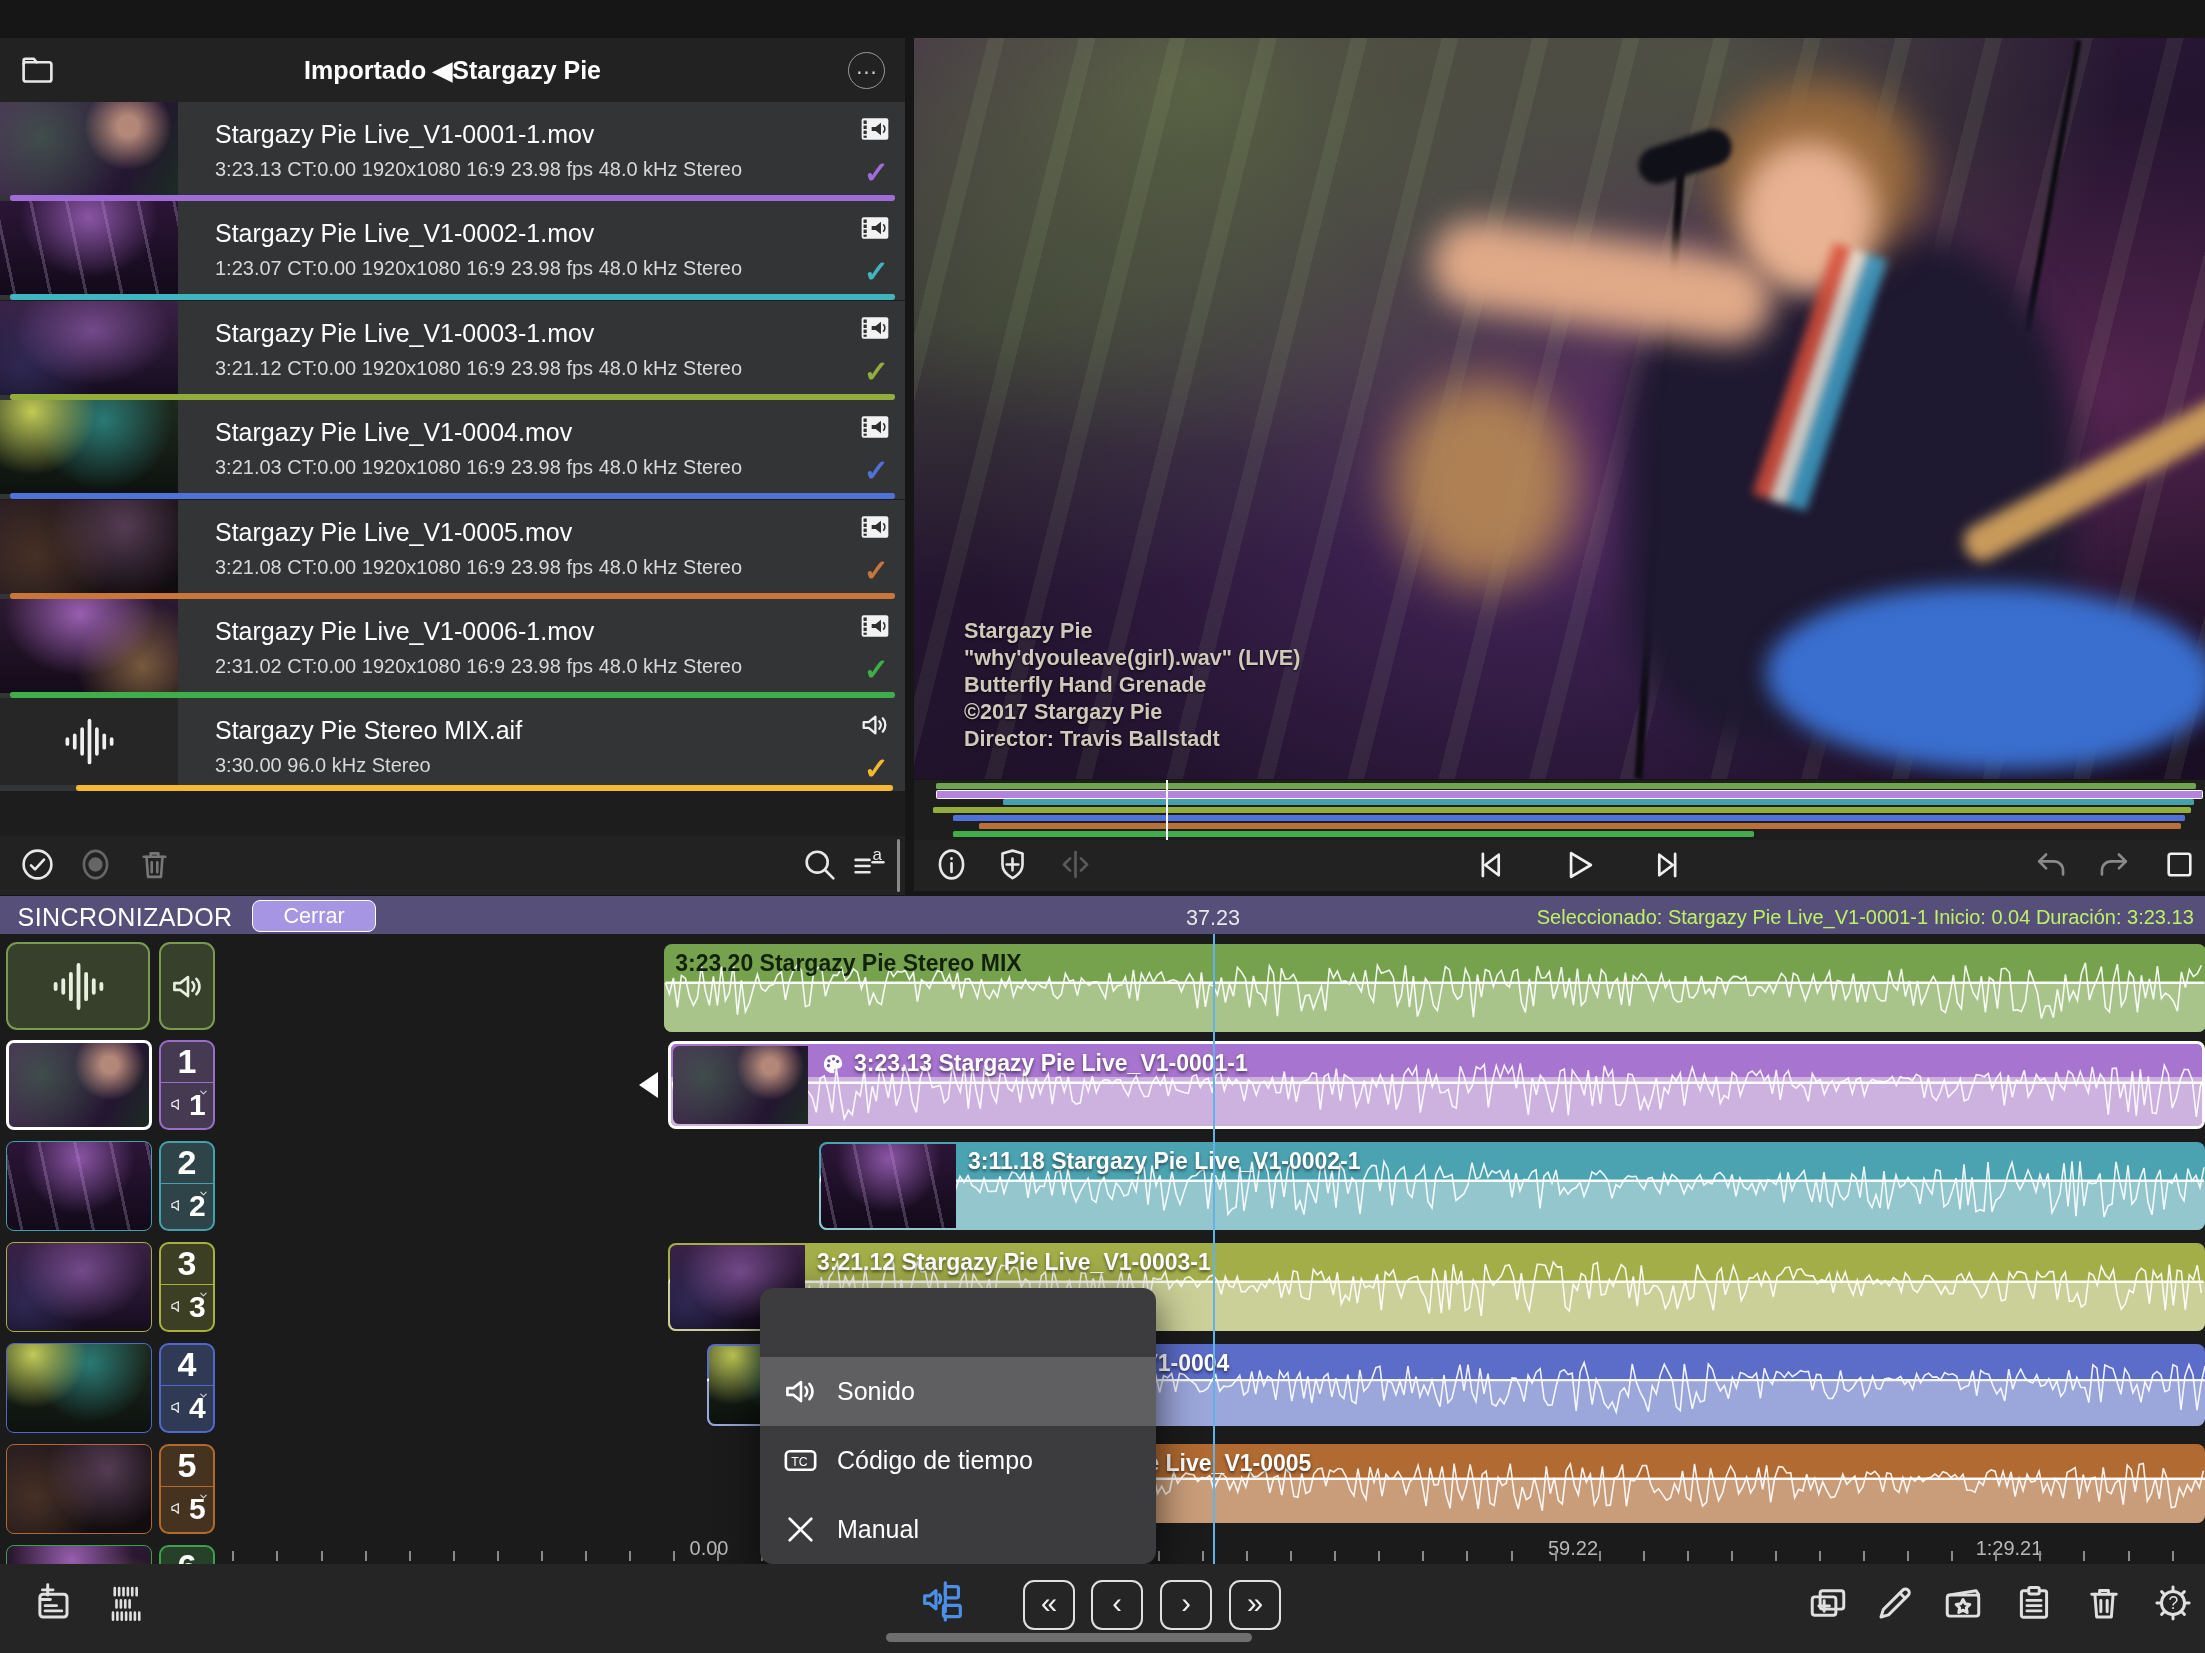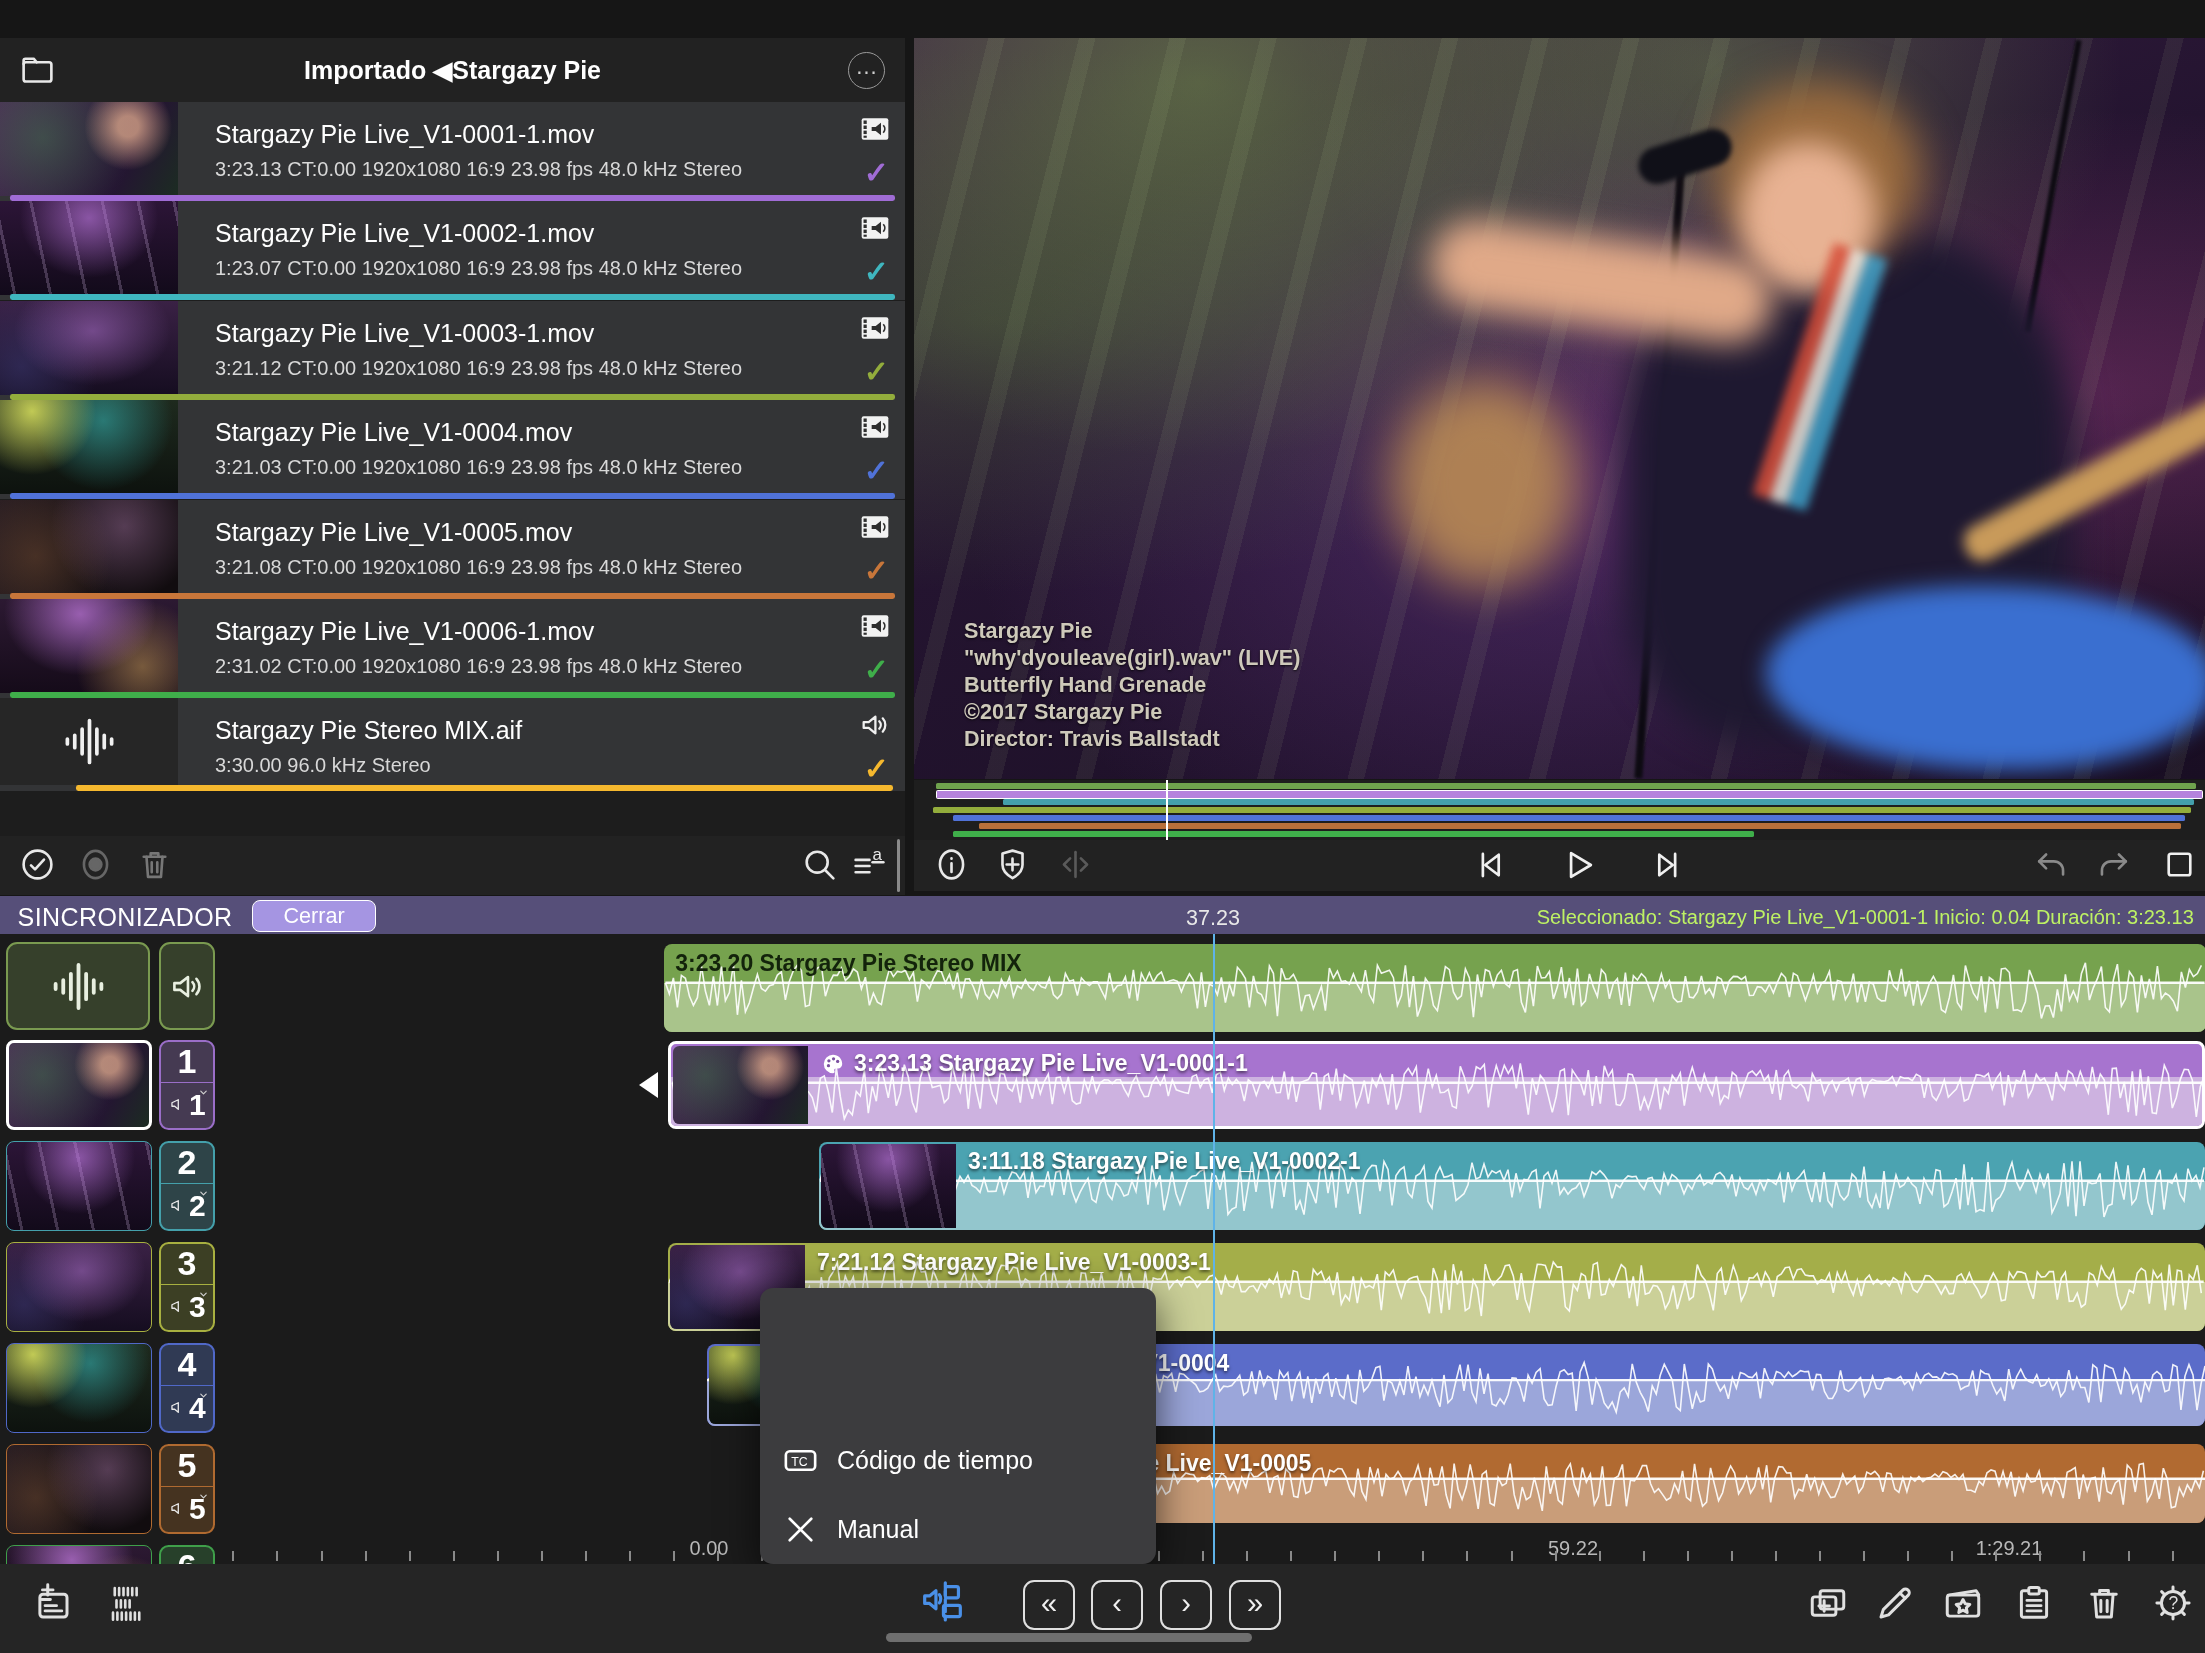--- a/index.html
+++ b/index.html
@@ -552,21 +552,21 @@
           </div>
         </div>
         <div class="clip" style="left: 668px; top: 309px; width: 1537px; height: 88px; background: rgb(164, 174, 73);">
           <div class="clip-light" style="height: 49px; background: rgb(203, 208, 152);"></div>
           <svg class="wavesvg" width="1537" height="88" viewBox="0 0 1918 110">
             <line x1="0" y1="48.4" x2="1918" y2="48.4" stroke="#ffffff" stroke-width="3" opacity="0.95"></line>
             <polyline points="0,48.4 5,36.6 10,36.4 15,41.0 20,31.1 25,40.8 30,84.5 35,34.7 40,32.9 45,54.2 50,76.5 55,39.5 60,72.6 65,39.0 70,47.4 75,39.5 80,34.8 85,33.5 90,53.6 95,28.6 100,50.3 105,36.1 110,49.7 115,82.4 120,31.0 125,27.4 130,40.1 135,32.9 140,66.5 145,89.9 150,24.3 155,35.5 160,72.9 165,63.7 170,65.7 175,54.8 180,83.3 185,87.9 190,42.8 195,76.2 200,43.6 205,35.7 210,24.4 215,64.0 220,41.4 225,53.8 230,42.4 235,72.8 240,69.7 245,31.5 250,68.9 255,86.7 260,57.5 265,57.4 270,34.7 275,26.5 280,23.9 285,91.8 290,45.7 295,79.2 300,66.0 305,44.3 310,24.3 315,36.2 320,35.6 325,60.2 330,34.5 335,46.9 340,89.9 345,50.1 350,81.8 355,66.9 360,71.3 365,45.7 370,35.9 375,73.5 380,38.6 385,47.8 390,54.4 395,63.8 400,45.3 405,85.5 410,39.2 415,27.9 420,28.3 425,37.9 430,29.9 435,31.7 440,55.3 445,44.9 450,48.7 455,80.1 460,72.0 465,41.1 470,36.2 475,79.9 480,33.3 485,52.1 490,71.0 495,60.4 500,47.3 505,67.4 510,76.2 515,37.2 520,37.7 525,64.9 530,44.4 535,66.7 540,37.4 545,62.6 550,78.1 555,73.9 560,56.0 565,35.3 570,70.5 575,37.9 580,56.2 585,58.0 590,74.4 595,35.2 600,68.7 605,43.9 610,45.3 615,44.9 620,36.0 625,57.4 630,50.3 635,46.4 640,54.2 645,43.8 650,42.1 655,46.5 660,55.4 665,49.0 670,48.7 675,41.9 680,40.3 685,47.3 690,64.4 695,42.1 700,53.7 705,55.5 710,42.0 715,60.8 720,60.8 725,54.8 730,53.5 735,60.8 740,49.3 745,55.8 750,45.2 755,50.8 760,38.3 765,68.7 770,48.9 775,64.3 780,34.8 785,36.3 790,67.0 795,69.5 800,70.3 805,33.0 810,39.7 815,35.5 820,48.8 825,42.5 830,65.2 835,36.7 840,76.3 845,65.2 850,71.7 855,41.6 860,75.3 865,44.8 870,55.9 875,53.2 880,56.4 885,39.0 890,83.9 895,36.3 900,40.9 905,33.9 910,52.9 915,68.1 920,50.4 925,44.9 930,42.8 935,41.9 940,59.3 945,68.3 950,88.0 955,31.3 960,44.9 965,87.7 970,34.1 975,83.5 980,26.6 985,51.8 990,34.7 995,84.4 1000,81.1 1005,46.5 1010,56.7 1015,91.3 1020,26.4 1025,43.6 1030,53.0 1035,46.6 1040,41.3 1045,28.5 1050,27.4 1055,41.1 1060,71.1 1065,37.6 1070,70.5 1075,84.2 1080,52.6 1085,26.6 1090,26.8 1095,28.0 1100,42.3 1105,23.7 1110,30.2 1115,29.8 1120,79.7 1125,84.9 1130,51.8 1135,59.2 1140,38.2 1145,41.4 1150,69.7 1155,26.8 1160,24.5 1165,65.0 1170,63.8 1175,45.7 1180,54.2 1185,39.6 1190,27.1 1195,31.7 1200,68.8 1205,41.6 1210,79.0 1215,28.0 1220,64.0 1225,62.3 1230,53.1 1235,54.1 1240,61.9 1245,82.0 1250,73.1 1255,52.9 1260,82.5 1265,64.9 1270,47.2 1275,70.9 1280,67.0 1285,26.9 1290,40.4 1295,46.8 1300,62.2 1305,84.2 1310,38.2 1315,31.5 1320,64.8 1325,48.9 1330,28.5 1335,42.6 1340,72.0 1345,62.1 1350,43.5 1355,43.8 1360,38.2 1365,53.5 1370,36.4 1375,44.9 1380,67.4 1385,41.9 1390,38.6 1395,30.9 1400,30.1 1405,45.0 1410,33.3 1415,32.3 1420,40.1 1425,41.1 1430,41.1 1435,51.1 1440,45.7 1445,47.5 1450,37.9 1455,62.3 1460,36.8 1465,49.0 1470,36.3 1475,54.0 1480,65.1 1485,46.5 1490,66.2 1495,45.6 1500,40.1 1505,51.4 1510,45.5 1515,51.4 1520,47.2 1525,53.8 1530,43.4 1535,46.8 1540,61.6 1545,37.3 1550,43.9 1555,58.1 1560,61.8 1565,53.7 1570,40.8 1575,40.9 1580,46.2 1585,54.4 1590,63.7 1595,53.8 1600,63.6 1605,63.0 1610,41.8 1615,38.5 1620,49.0 1625,37.3 1630,50.0 1635,57.6 1640,68.5 1645,63.1 1650,48.0 1655,37.6 1660,46.7 1665,72.2 1670,71.0 1675,36.6 1680,44.2 1685,35.9 1690,36.4 1695,38.4 1700,56.2 1705,69.8 1710,36.2 1715,42.6 1720,41.9 1725,35.8 1730,35.7 1735,70.8 1740,43.9 1745,36.5 1750,72.9 1755,72.4 1760,62.8 1765,80.2 1770,76.2 1775,37.2 1780,40.4 1785,52.9 1790,29.3 1795,39.9 1800,45.1 1805,33.2 1810,65.8 1815,82.7 1820,76.2 1825,58.9 1830,62.5 1835,37.7 1840,31.6 1845,35.1 1850,75.9 1855,34.8 1860,43.8 1865,38.5 1870,84.0 1875,27.1 1880,77.9 1885,34.0 1890,35.2 1895,83.2 1900,40.0 1905,45.8 1910,27.8 1915,62.6" fill="none" stroke="#ffffff" stroke-width="2" opacity="0.9"></polyline>
           </svg>
           <div class="clip-thumb th3"></div>
           <div class="clip-label" style="left: 149px; color: rgb(255, 255, 255); text-shadow: rgba(0, 0, 0, 0.55) 0px 1.6px 3.2px;">
-            <span>7:21.12  Stargazy Pie Live_V1-0003-1</span>
+            <span>3:21.12  Stargazy Pie Live_V1-0003-1</span>
           </div>
         </div>
         <div class="clip" style="left: 707px; top: 410px; width: 1498px; height: 82px; background: rgb(91, 108, 201);">
           <div class="clip-light" style="height: 46px; background: rgb(155, 166, 218);"></div>
           <svg class="wavesvg" width="1498" height="82" viewBox="0 0 1870 102">
             <line x1="0" y1="44.88" x2="1870" y2="44.88" stroke="#ffffff" stroke-width="3" opacity="0.95"></line>
             <polyline points="0,44.88 5,41.8 10,47.6 15,30.0 20,54.4 25,40.3 30,59.1 35,39.0 40,57.4 45,50.7 50,37.3 55,37.6 60,67.6 65,43.5 70,37.6 75,60.2 80,56.2 85,68.3 90,73.2 95,34.8 100,25.4 105,35.6 110,54.6 115,67.3 120,26.3 125,53.3 130,67.1 135,66.1 140,29.2 145,27.6 150,30.3 155,30.8 160,74.3 165,69.8 170,38.5 175,40.5 180,43.4 185,56.9 190,51.3 195,65.5 200,22.2 205,70.6 210,25.2 215,41.3 220,82.3 225,84.2 230,65.3 235,37.6 240,26.2 245,48.1 250,41.8 255,79.1 260,35.9 265,72.6 270,33.0 275,46.2 280,48.0 285,39.9 290,31.3 295,43.9 300,71.0 305,26.6 310,61.9 315,27.2 320,33.8 325,69.3 330,39.6 335,35.6 340,33.2 345,45.4 350,37.4 355,29.7 360,32.4 365,39.7 370,72.0 375,30.3 380,69.3 385,44.5 390,36.2 395,71.3 400,33.1 405,68.3 410,50.6 415,44.5 420,43.7 425,42.9 430,37.8 435,51.0 440,60.2 445,42.7 450,38.8 455,36.6 460,35.1 465,56.9 470,36.8 475,55.1 480,68.6 485,30.8 490,36.0 495,33.9 500,64.8 505,40.6 510,54.0 515,48.3 520,36.3 525,41.3 530,57.0 535,38.0 540,61.1 545,65.0 550,44.4 555,54.7 560,37.1 565,60.3 570,39.5 575,42.0 580,36.5 585,59.4 590,36.5 595,37.6 600,42.4 605,46.4 610,50.5 615,59.5 620,58.5 625,55.1 630,45.4 635,38.5 640,58.8 645,52.5 650,53.2 655,51.6 660,45.8 665,39.1 670,63.5 675,59.2 680,33.9 685,62.3 690,32.8 695,51.8 700,40.0 705,43.4 710,69.5 715,33.5 720,41.8 725,35.6 730,71.2 735,45.1 740,35.4 745,67.8 750,40.3 755,73.2 760,43.0 765,62.1 770,41.2 775,36.7 780,65.8 785,42.4 790,62.9 795,67.9 800,38.1 805,71.0 810,73.9 815,32.1 820,58.7 825,53.2 830,43.3 835,29.3 840,27.7 845,70.6 850,45.2 855,48.6 860,63.0 865,46.2 870,63.4 875,27.5 880,61.2 885,40.5 890,65.6 895,51.5 900,63.0 905,45.3 910,64.8 915,78.1 920,38.5 925,73.1 930,67.8 935,45.7 940,25.7 945,58.4 950,25.5 955,60.5 960,71.9 965,30.1 970,62.1 975,36.8 980,74.6 985,77.0 990,68.1 995,74.7 1000,63.1 1005,42.2 1010,42.7 1015,53.3 1020,71.7 1025,38.8 1030,48.9 1035,35.3 1040,30.6 1045,68.3 1050,76.4 1055,75.8 1060,52.5 1065,34.4 1070,32.0 1075,37.9 1080,36.2 1085,83.5 1090,34.8 1095,23.0 1100,42.0 1105,75.4 1110,43.7 1115,54.5 1120,73.3 1125,80.2 1130,72.3 1135,84.8 1140,59.8 1145,54.6 1150,65.3 1155,24.6 1160,47.2 1165,60.2 1170,69.2 1175,84.1 1180,52.1 1185,62.3 1190,38.7 1195,25.1 1200,35.0 1205,44.8 1210,78.4 1215,83.0 1220,24.8 1225,53.5 1230,80.7 1235,60.2 1240,72.3 1245,70.4 1250,24.9 1255,31.0 1260,47.7 1265,58.4 1270,51.6 1275,68.2 1280,41.8 1285,54.8 1290,35.5 1295,37.2 1300,40.9 1305,41.7 1310,36.0 1315,67.7 1320,30.0 1325,43.4 1330,50.0 1335,34.2 1340,36.1 1345,41.7 1350,34.8 1355,40.6 1360,37.3 1365,33.2 1370,34.5 1375,34.0 1380,57.8 1385,37.7 1390,38.1 1395,59.1 1400,67.9 1405,67.7 1410,58.6 1415,32.9 1420,55.9 1425,58.9 1430,54.6 1435,46.6 1440,41.7 1445,65.2 1450,57.4 1455,40.4 1460,55.0 1465,56.2 1470,43.3 1475,42.3 1480,44.2 1485,43.8 1490,40.2 1495,50.3 1500,45.4 1505,56.5 1510,36.9 1515,48.4 1520,39.0 1525,36.2 1530,41.2 1535,40.9 1540,44.5 1545,35.4 1550,38.1 1555,37.0 1560,40.0 1565,56.6 1570,53.6 1575,51.7 1580,33.0 1585,64.4 1590,32.9 1595,36.6 1600,37.4 1605,51.3 1610,62.2 1615,55.2 1620,71.0 1625,31.1 1630,56.4 1635,40.4 1640,31.3 1645,41.8 1650,46.3 1655,48.4 1660,38.4 1665,52.6 1670,51.1 1675,43.3 1680,56.6 1685,45.9 1690,65.2 1695,58.4 1700,32.5 1705,57.5 1710,41.5 1715,54.2 1720,54.2 1725,72.8 1730,25.8 1735,30.1 1740,72.5 1745,26.1 1750,28.6 1755,30.5 1760,46.3 1765,62.6 1770,30.6 1775,38.6 1780,60.8 1785,50.7 1790,72.6 1795,46.9 1800,57.9 1805,38.5 1810,34.1 1815,38.5 1820,59.3 1825,57.3 1830,25.7 1835,28.2 1840,82.2 1845,39.9 1850,25.6 1855,38.4 1860,82.5 1865,50.0 1870,27.3" fill="none" stroke="#ffffff" stroke-width="2" opacity="0.9"></polyline>
           </svg>
           <div class="clip-thumb th4"></div>
           <div class="clip-label" style="left: 149px; color: rgb(255, 255, 255); text-shadow: rgba(0, 0, 0, 0.55) 0px 1.6px 3.2px;">
@@ -631,20 +631,30 @@
         <div class="ruler-tick" style="left: 1951px; top: 617px;"></div>
         <div class="ruler-tick" style="left: 1995px; top: 617px;"></div>
         <div class="ruler-tick" style="left: 2039px; top: 617px;"></div>
         <div class="ruler-tick" style="left: 2083px; top: 617px;"></div>
         <div class="ruler-tick" style="left: 2128px; top: 617px;"></div>
         <div class="ruler-tick" style="left: 2172px; top: 617px;"></div>
       </div>
     <div id="lane-marker" style="left: 639px; top: 138px;"></div>
     <div id="playhead" style="left: 1213px; top: 0px; height: 630px;"></div>
     <div id="ctxmenu">
+        <div class="menu-item sel" style="top: 69px;">
+          <span>
+            <svg viewBox="0 0 24 24" width="37" height="37" fill="none" stroke="#fff" stroke-width="1.7" stroke-linecap="round" stroke-linejoin="round">
+              <path d="M3.5 9.8v4.4h3.8l5 4V5.8l-5 4z"></path>
+              <path d="M15.2 9.2c1.5 1.6 1.5 4 0 5.6"></path>
+              <path d="M17.8 7c2.6 2.8 2.6 7.2 0 10"></path>
+            </svg>
+          </span>
+          <span>Sonido</span>
+        </div>
         <div class="menu-item" style="top: 138px;">
           <span>
             <svg viewBox="0 0 24 24" width="37" height="37" fill="none" stroke="#fff" stroke-width="1.7" stroke-linecap="round" stroke-linejoin="round" style="font-size:31px">
               <rect x="2.5" y="6" width="19" height="12" rx="2.5"></rect>
               <text x="6" y="15.5" fill="#fff" stroke="none" font-size="8" font-family="Liberation Sans,sans-serif">TC</text>
             </svg>
           </span>
           <span>Código de tiempo</span>
         </div>
         <div class="menu-item" style="top: 207px;">

